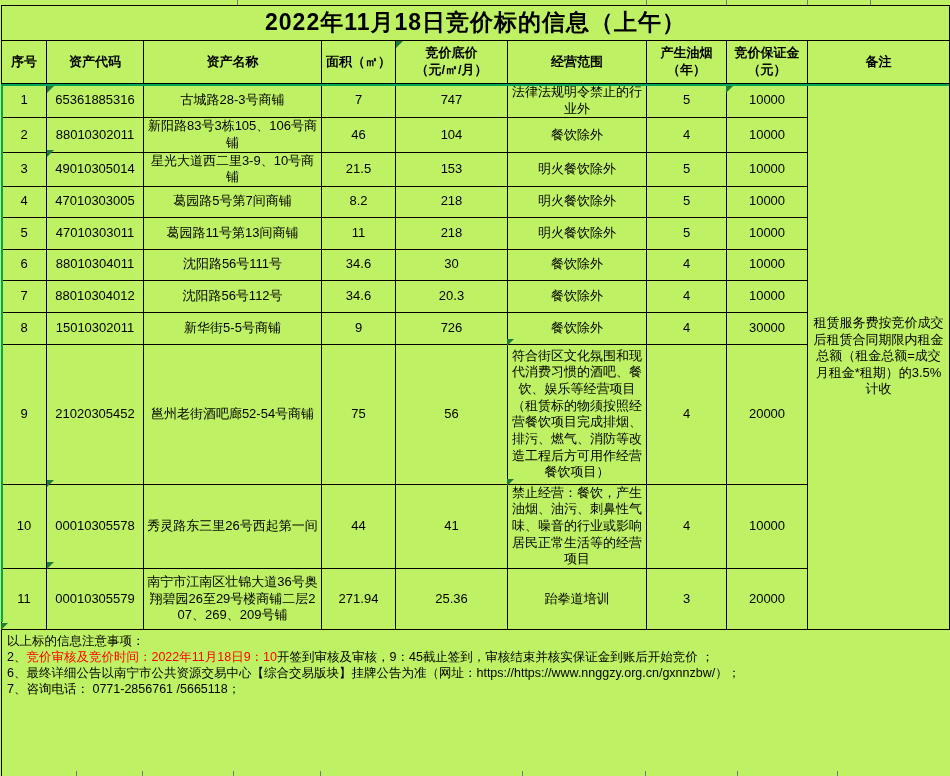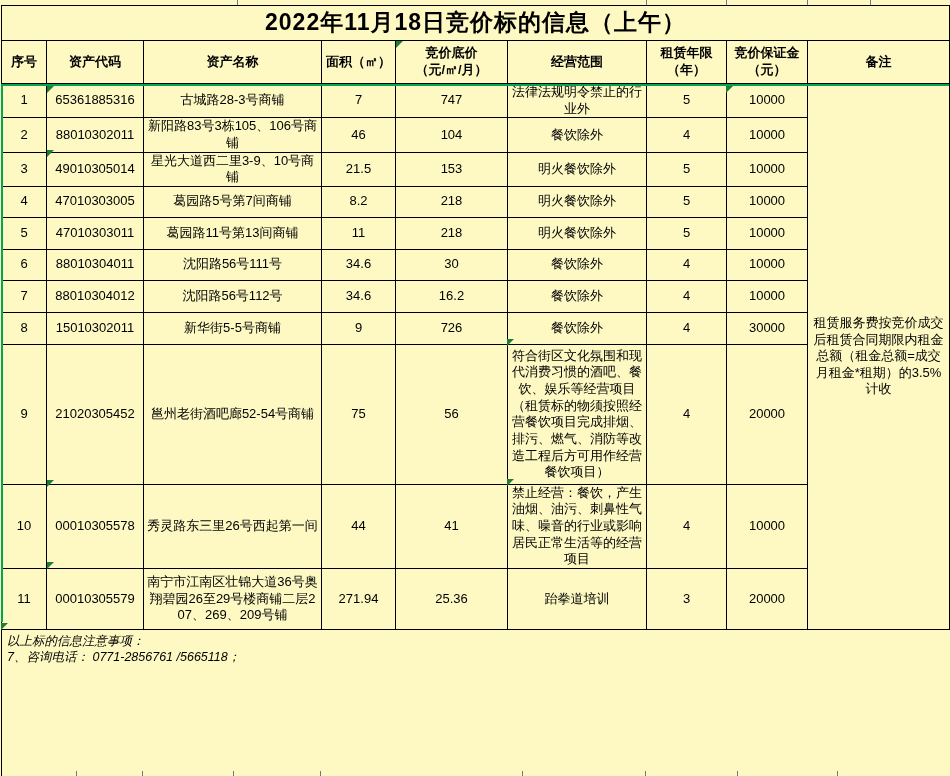--- a/index.html
+++ b/index.html
@@ -1,34 +1,34 @@
 <!DOCTYPE html>
 <html><head>
 <meta charset="utf-8">
 <style>
   html,body{margin:0;padding:0;background:#fff;}
   .sheet{
-    position:relative;width:950px;height:776px;background:#fef9c3;
+    position:relative;width:950px;height:776px;background:#bef264;
     font-family:"Liberation Sans","DejaVu Sans",sans-serif;color:#000;overflow:hidden;
   }
   table.main{border-collapse:collapse;table-layout:fixed;width:948px;margin:5px 0 0 1px;}
   table.main th,table.main td{
     border:1px solid #000;text-align:center;vertical-align:middle;
     padding:0 2px;font-size:13px;line-height:1.28;overflow:hidden;word-break:break-all;
   }
   tr.title-row th{font-size:23px;font-weight:bold;height:34px;letter-spacing:1px;border-bottom:1px solid #000;}
   tr.head-row th{font-weight:bold;height:42px;white-space:pre-line;font-size:13px;}
   td.cell-name,td.cell-scope{font-size:12.5px;line-height:1.35;}
   td.cell-remark{font-size:12.5px;line-height:1.45;padding:0 4px;}
   .notes{
     width:943px;margin-left:1px;height:143px;
     border-left:1px solid #000;border-right:1px solid #000;border-bottom:1px solid #000;
     padding:3px 0 0 5px;font-size:12.5px;line-height:16.1px;white-space:normal;
   }
-  .note{white-space:normal;font-style:italic;}
+  .note{white-space:normal;}
   .red{color:#fe0000;}
   .tick{position:absolute;width:1px;height:5px;background:#777;}
   .gline{position:absolute;background:#00a650;}
   .gtri{position:absolute;width:0;height:0;border-top:7px solid #1e7d36;border-right:7px solid transparent;}
 </style>
 </head>
 <body>
 
 <div class="sheet">
 
@@ -57,21 +57,21 @@
         <th colspan="9">2022年11月18日竞价标的信息（上午）</th>
       </tr>
       <tr class="head-row" id="headRow">
           <th>序号</th>
           <th>资产代码</th>
           <th>资产名称</th>
           <th>面积（㎡）</th>
           <th>竞价底价
 （元/㎡/月）</th>
           <th>经营范围</th>
-          <th>租赁年限
+          <th>产生油烟
 （年）</th>
           <th>竞价保证金
 （元）</th>
           <th>备注</th>
         </tr>
     </thead>
     <tbody id="bodyRows">
         <tr style="height: 33px;">
           <td class="cell-no">1</td>
           <td class="cell-code">65361885316</td>
@@ -131,21 +131,21 @@
           <td class="cell-price">30</td>
           <td class="cell-scope">餐饮除外</td>
           <td class="cell-years">4</td>
           <td class="cell-deposit">10000</td>
         </tr>
         <tr style="height: 32px;">
           <td class="cell-no">7</td>
           <td class="cell-code">88010304012</td>
           <td class="cell-name">沈阳路56号112号</td>
           <td class="cell-area">34.6</td>
-          <td class="cell-price">16.2</td>
+          <td class="cell-price">20.3</td>
           <td class="cell-scope">餐饮除外</td>
           <td class="cell-years">4</td>
           <td class="cell-deposit">10000</td>
         </tr>
         <tr style="height: 32px;">
           <td class="cell-no">8</td>
           <td class="cell-code">15010302011</td>
           <td class="cell-name">新华街5-5号商铺</td>
           <td class="cell-area">9</td>
           <td class="cell-price">726</td>
@@ -181,20 +181,22 @@
           <td class="cell-price">25.36</td>
           <td class="cell-scope">跆拳道培训</td>
           <td class="cell-years">3</td>
           <td class="cell-deposit">20000</td>
         </tr>
       </tbody>
   </table>
 
   <div class="notes" id="notesBox">
     <div class="note">以上标的信息注意事项：</div>
+      <div class="note"><span>2、</span><span class="red">竞价审核及竞价时间：2022年11月18日9：10</span><span>开签到审核及审核，9：45截止签到，审核结束并核实保证金到账后开始竞价 ；</span></div>
+      <div class="note"><span>6、</span><span class="red"></span><span>最终详细公告以南宁市公共资源交易中心【综合交易版块】挂牌公告为准（网址：https://https://www.nnggzy.org.cn/gxnnzbw/）；</span></div>
       <div class="note"><span>7、</span><span class="red"></span><span>咨询电话：  0771-2856761 /5665118；</span></div>
     </div>
 
   <div id="bottomStrip">
       <div class="tick" style="left: 76px; top: 771px;"></div>
       <div class="tick" style="left: 142px; top: 771px;"></div>
       <div class="tick" style="left: 233px; top: 771px;"></div>
       <div class="tick" style="left: 320px; top: 771px;"></div>
       <div class="tick" style="left: 522px; top: 771px;"></div>
       <div class="tick" style="left: 645px; top: 771px;"></div>

